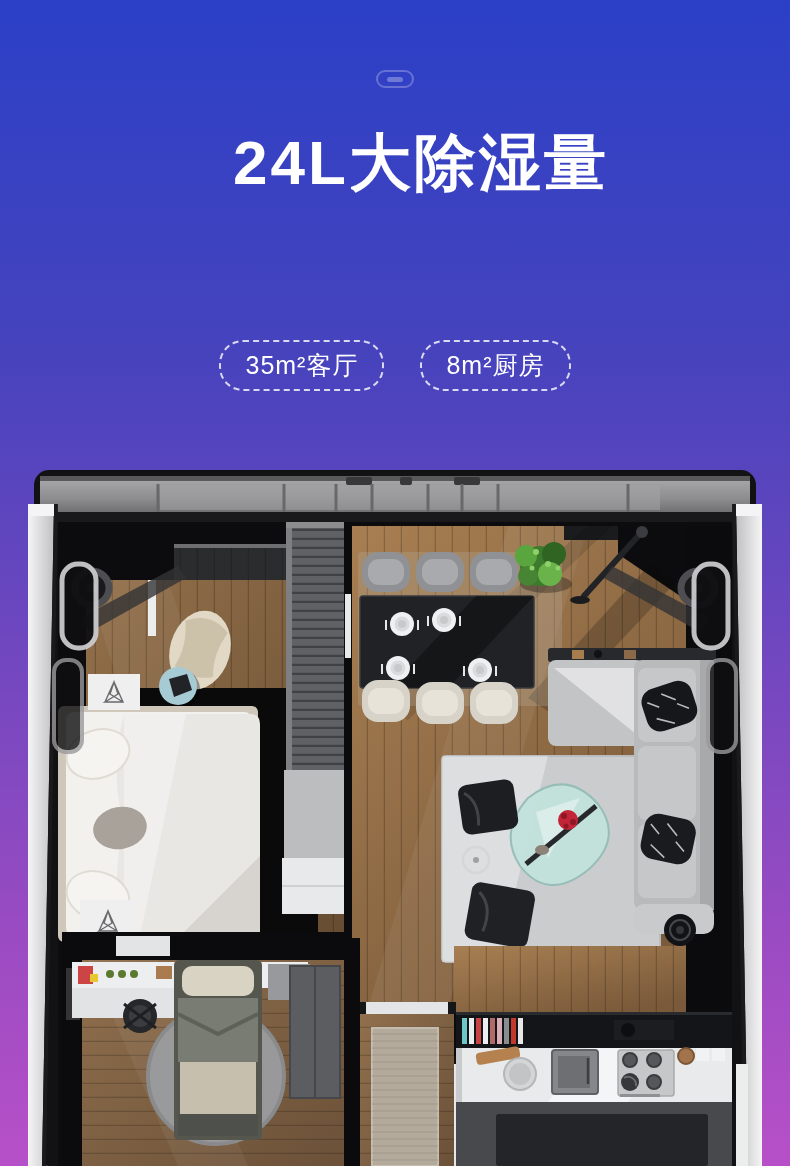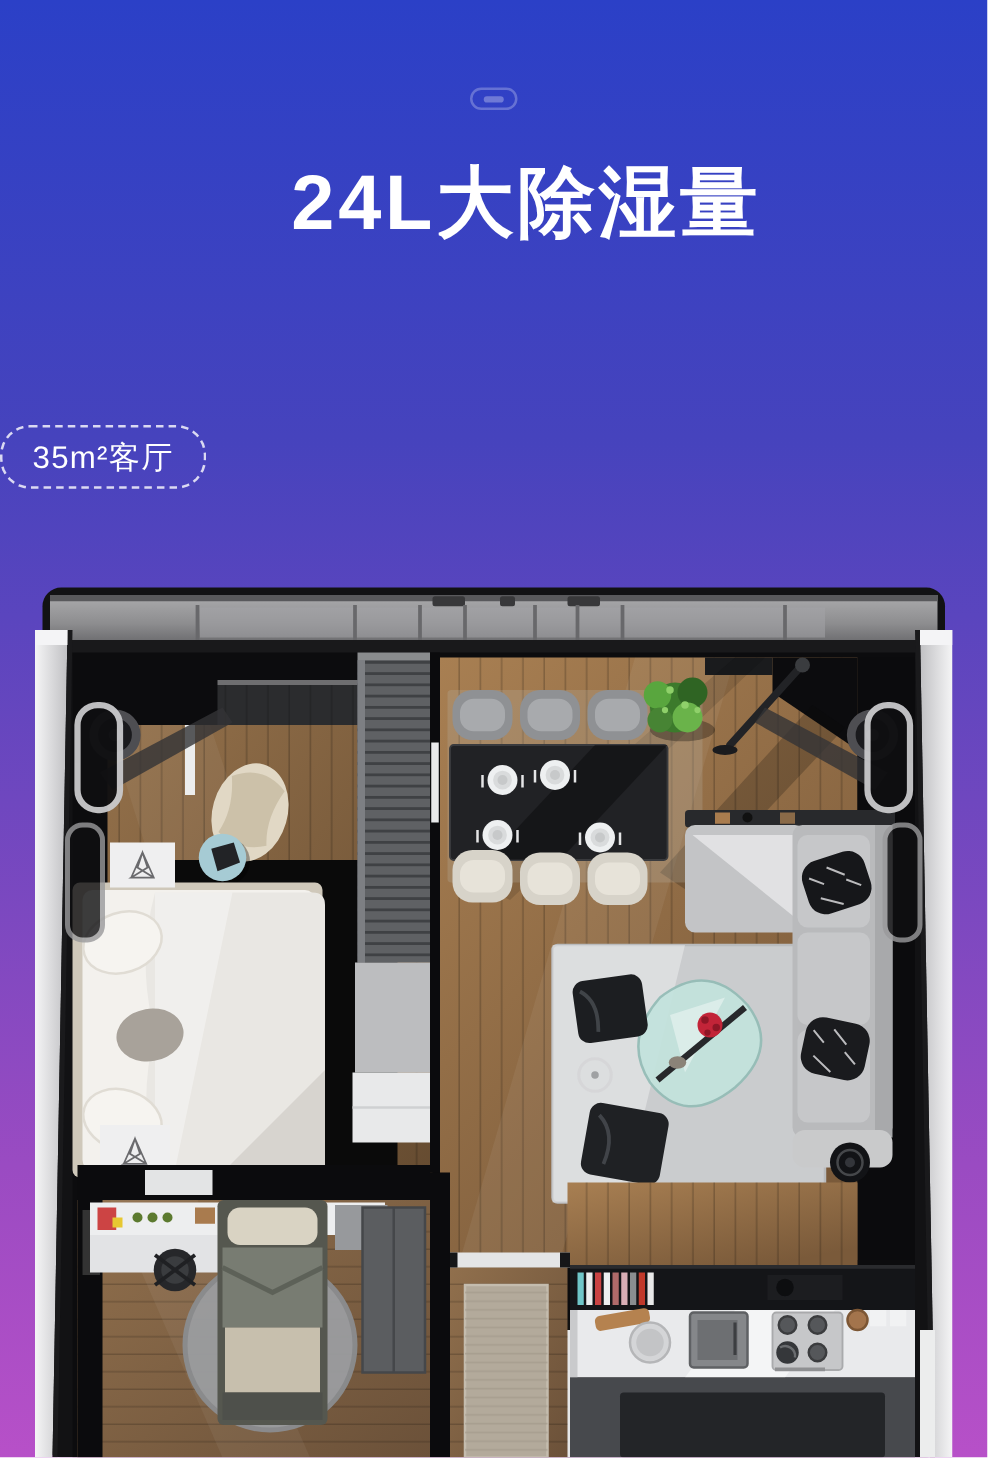--- a/index.html
+++ b/index.html
@@ -17,21 +17,21 @@
   }
   .handle-bar{width:16px;height:5px;border-radius:3px;background:rgba(255,255,255,.30);}
   .title{
     position:absolute;top:120px;left:0;width:100%;
     text-align:center;color:#fff;font-weight:800;font-size:62px;
     line-height:1.38;letter-spacing:3px;margin-left:26px;
   }
   .title div{white-space:nowrap;}
   .badges{
     position:absolute;top:340px;left:0;width:100%;
-    display:flex;gap:36px;
+    display:flex;justify-content:center;gap:36px;
   }
   .badge{
     border:2px dashed rgba(255,255,255,.80);border-radius:24px;
     padding:7px 24px;color:#fff;font-size:25px;letter-spacing:1px;white-space:nowrap;
   }
   .floorplan{
     position:absolute;left:28px;top:468px;width:734px;height:698px;
   }
   .floorplan svg{display:block;width:734px;height:698px;}
 </style>
@@ -43,20 +43,21 @@
   <div class="handle">
     <div class="handle-bar"></div>
   </div>
 
   <div class="title">
     <div>24L大除湿量</div>
   </div>
 
   <div class="badges">
     <div class="badge">35m²客厅</div>
+    <div class="badge">8m²厨房</div>
   </div>
 
   <div class="floorplan">
   <svg viewBox="0 0 734 698" preserveAspectRatio="none" role="img" aria-label="Top-down 3D rendered apartment floor plan: bedroom, dining area, living room, study and kitchen inside an appliance-like frame">
     <defs>
       <linearGradient id="bandGrad" x1="0" y1="0" x2="0" y2="1">
         <stop offset="0" stop-color="#ababad"></stop>
             <stop offset=".6" stop-color="#8d8d8f"></stop>
             <stop offset="1" stop-color="#6c6c6f"></stop>
       </linearGradient>

